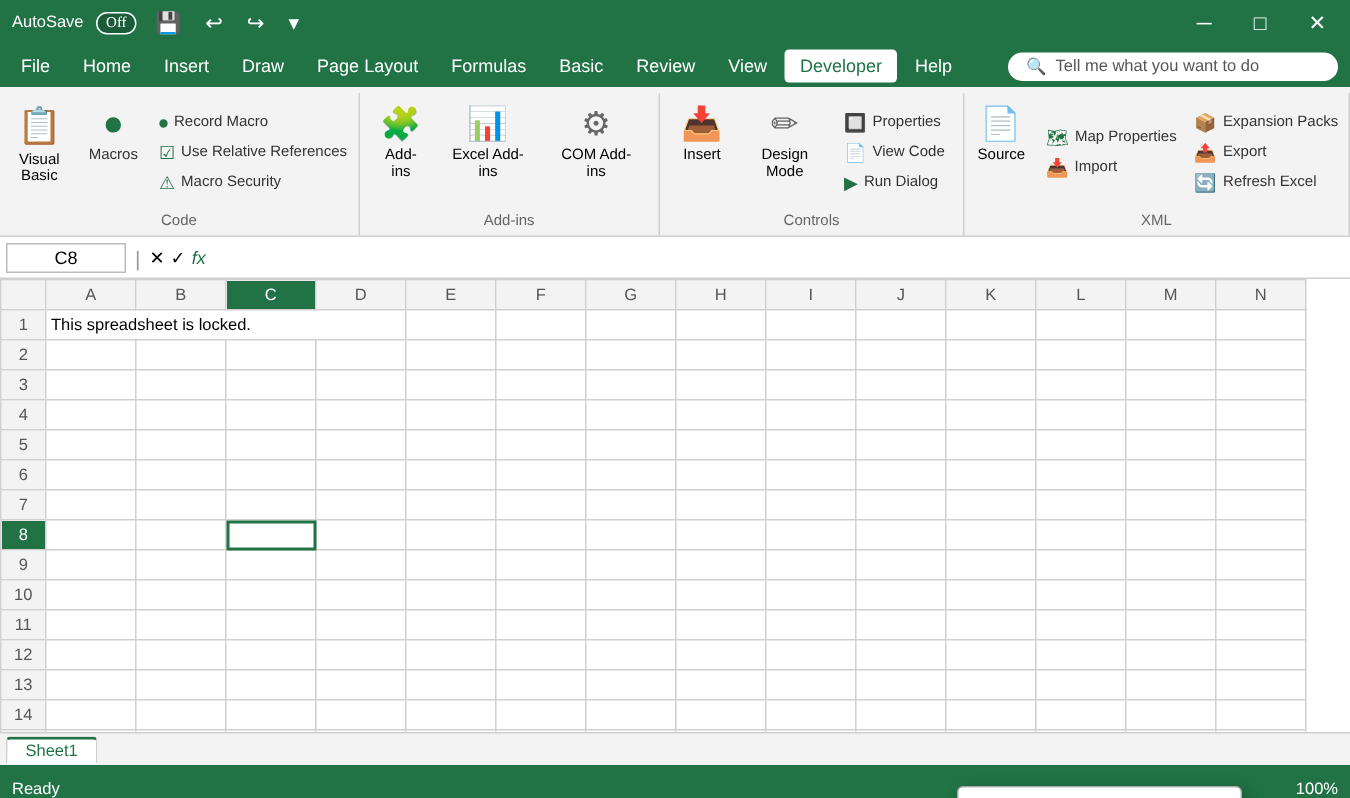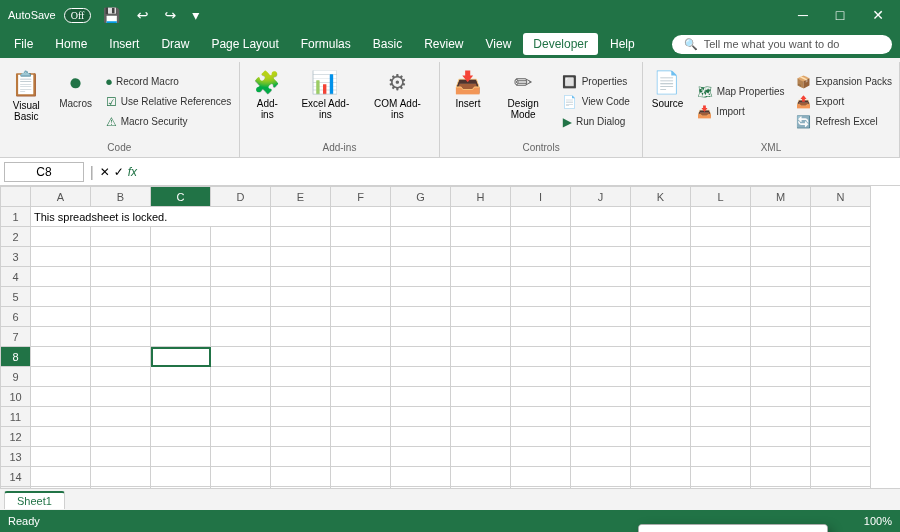--- a/index.html
+++ b/index.html
@@ -344,21 +344,21 @@
     ::-webkit-scrollbar { width: 8px; height: 8px; }
     ::-webkit-scrollbar-track { background: #f0f0f0; }
     ::-webkit-scrollbar-thumb { background: #bbb; border-radius: 4px; }
 
     
     .status-bar {
       background: #217346;
       color: #fff;
       height: 22px;
       display: flex;
-      align-items: center;
+      align-items: flex-end;
       padding: 0 8px;
       font-size: 11px;
       gap: 20px;
     }
     .status-right { margin-left: auto; display: flex; gap: 12px; align-items: center; }
   </style>
 </head>
 <body>
 
 <div class="title-bar">

